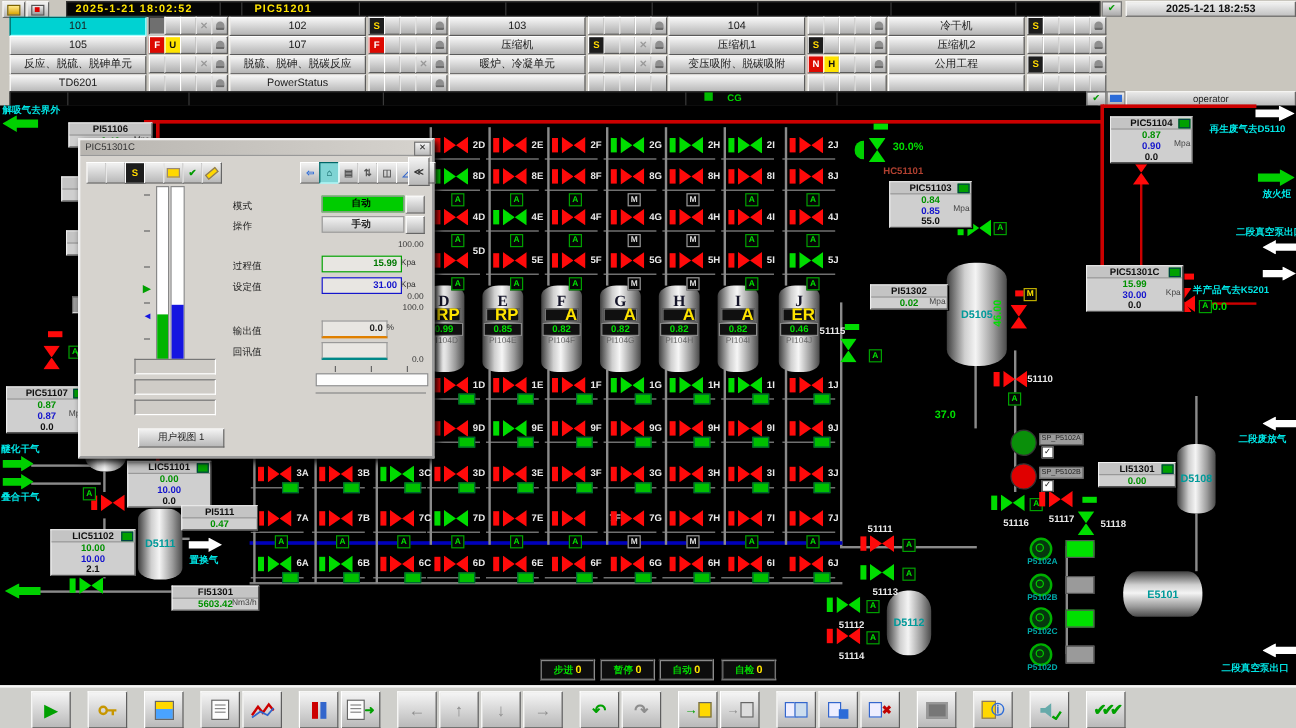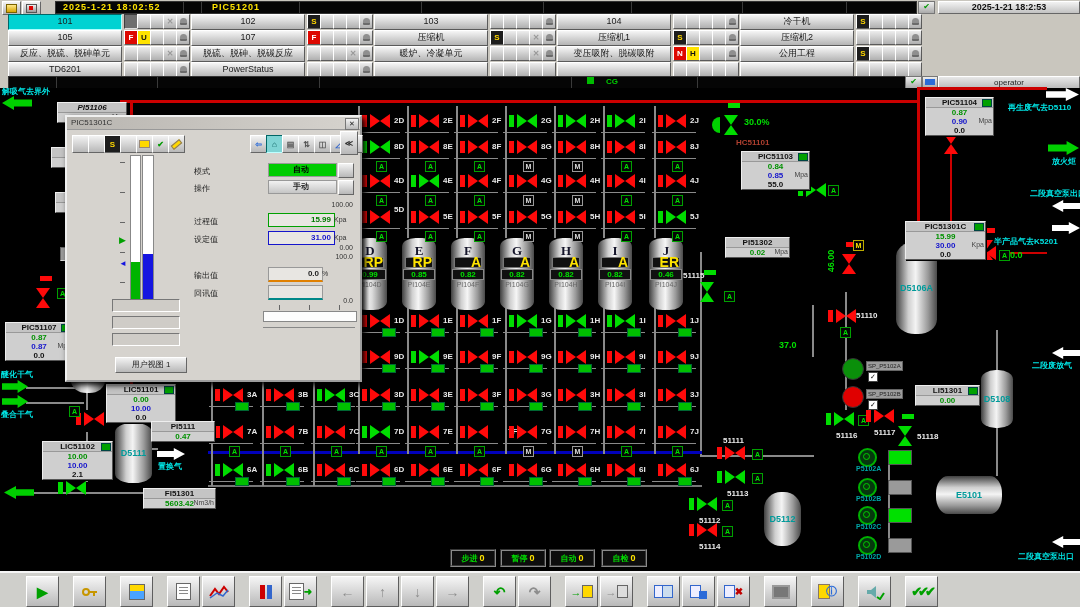--- a/index.html
+++ b/index.html
@@ -369,27 +369,27 @@
     <div class="arrow left" style="left: 1052px; top: 259px; width: 28px; height: 12px; background: rgb(255, 255, 255);"></div>
     <div class="cyanlab" style="left: 1032px; top: 272px;">二段废放气</div>
     <div class="arrow left" style="left: 1052px; top: 448px; width: 28px; height: 12px; background: rgb(255, 255, 255);"></div>
     <div class="cyanlab" style="left: 1018px; top: 463px;">二段真空泵出口</div>
     <div class="vessel" style="left: 71px; top: 229px; width: 34px; height: 76px;">
       <span>D5101</span>
     </div>
     <div class="vessel" style="left: 115px; top: 335px; width: 37px; height: 60px;">
       <span>D5111</span>
     </div>
-    <div class="vessel" style="left: 896px; top: 154px; width: 41px; height: 92px;">
-      <span>D5106A</span>
+    <div class="vessel" style="left: 789px; top: 131px; width: 50px; height: 86px;">
+      <span>D5105</span>
     </div>
     <div class="vessel" style="left: 981px; top: 282px; width: 32px; height: 58px;">
       <span>D5108</span>
     </div>
-    <div class="vessel" style="left: 764px; top: 404px; width: 37px; height: 54px; border-radius: 17px;">
+    <div class="vessel" style="left: 739px; top: 404px; width: 37px; height: 54px; border-radius: 17px;">
       <span>D5112</span>
     </div>
     <div class="vessel horiz" style="left: 936px; top: 388px; width: 66px; height: 38px;">
       <span>E5101</span>
     </div>
     <div class="adsorber" style="left: 353px; top: 150px; width: 34px; height: 72px;">
       <div class="alet">D</div>
       <div class="astat">RP</div>
       <div class="aval">0.99</div>
       <div class="atag">PI104D</div>
@@ -1108,21 +1108,21 @@
     <div class="stem" style="background: rgb(255, 10, 10); left: 846px; top: 154px; width: 12px; height: 5px; position: absolute;"></div>
     <div class="badge Y" style="left: 853px; top: 152px;">M</div>
     <div class="semi" style="left: 712px; top: 29px; width: 16px; height: 16px; background: rgb(0, 208, 0);"></div>
     <div class="vv" style="left: 724px; top: 27px;">
       <i class="l" style="background: rgb(0, 221, 0);"></i>
       <i class="r" style="background: rgb(0, 221, 0);"></i>
     </div>
     <div class="stem" style="background: rgb(0, 221, 0); left: 728px; top: 15px; width: 12px; height: 5px; position: absolute;"></div>
     <div class="greenval" style="left: 744px; top: 29px;">30.0%</div>
     <div class="maroonlab" style="left: 736px; top: 50px;">HC51101</div>
-    <div class="tagbox" style="left: 57px; top: 14px; width: 68px; font-style: italic;">
+    <div class="tagbox" style="left: 57px; top: 14px; width: 68px;">
       <span class="tlabel">PI51106</span>
       <span class="tval tv-pv">0.40</span>
       <span class="tunit">Mpa</span>
     </div>
     <div class="tagbox" style="left: 51px; top: 59px; width: 78px;">
       <span class="tlabel">FI51102</span>
       <span class="tval tv-pv">14810.73</span>
       <span class="tunit">Nm3/h</span>
     </div>
     <div class="tagbox" style="left: 55px; top: 104px; width: 73px;">

